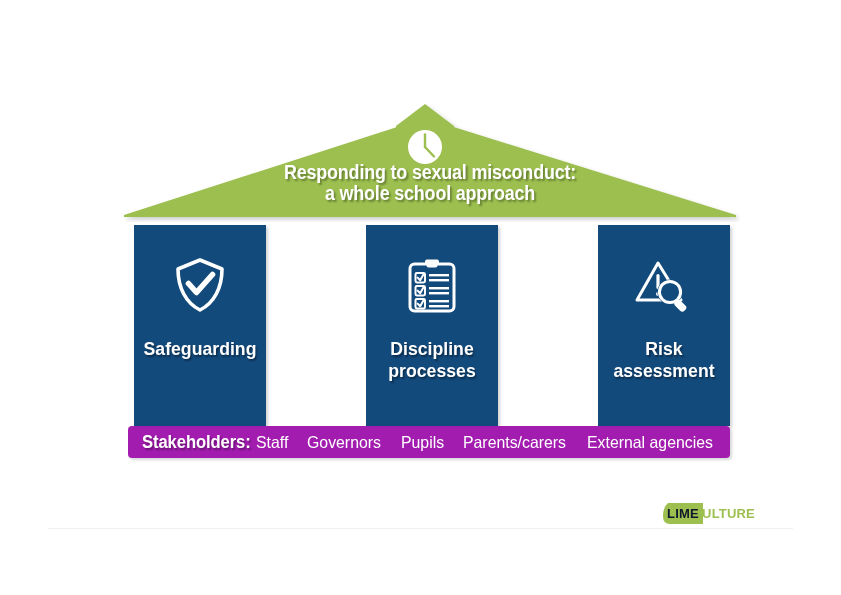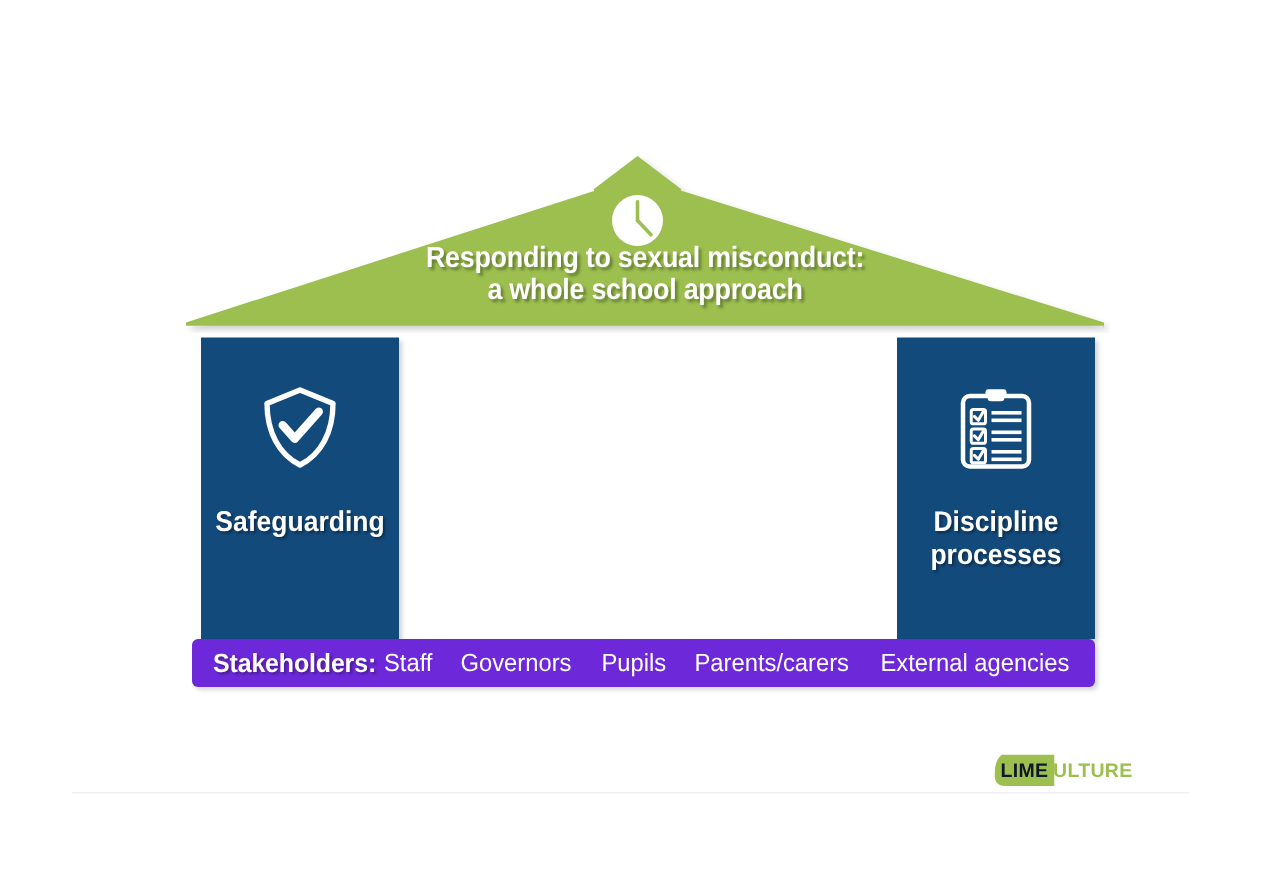--- a/index.html
+++ b/index.html
@@ -111,21 +111,21 @@
     transform-origin: center top;
   }
 
   
   .stakeholders {
     position: absolute;
     left: 8px;
     top: 344px;
     width: 602px;
     height: 32px;
-    background: #6d28d9;
+    background: #a21caf;
     border-radius: 4px;
     box-shadow: 2px 2px 3px rgba(0,0,0,0.16);
     display: flex;
     align-items: center;
     padding-left: 14px;
     box-sizing: border-box;
   }
   .stake-title {
     color: #ffffff;
     font-family: "Liberation Sans Narrow", "Liberation Sans", sans-serif;
@@ -283,20 +283,39 @@
             <rect x="30" y="48" width="20" height="2.4" fill="#FFFFFF"></rect>
             <rect x="30" y="53" width="20" height="2.4" fill="#FFFFFF"></rect>
           </svg>
         </span>
         <div class="pillar-label">
           <span>Discipline</span><br>
           <span>processes</span>
         </div>
       </div>
 
+      <div class="pillar">
+        <span class="pillar-icon">
+          <svg viewBox="0 0 66 66" aria-hidden="true">
+
+            <path d="M27 11 L50 48 L6 48 Z" fill="none" stroke="#FFFFFF" stroke-width="3" stroke-linejoin="round"></path>
+            <rect x="25.4" y="22" width="3.2" height="15" rx="1.6" fill="#FFFFFF"></rect>
+            <circle cx="27" cy="42" r="2" fill="#FFFFFF"></circle>
+
+            <circle cx="39" cy="40" r="12.6" fill="#134A7C"></circle>
+            <circle cx="39" cy="40" r="10.6" fill="none" stroke="#FFFFFF" stroke-width="3"></circle>
+            <path d="M30.5 33 A10.8 10.8 0 0 1 36 29.8" fill="none" stroke="#FFFFFF" stroke-width="2" stroke-linecap="round"></path>
+            <rect x="45.6" y="47.2" width="7.4" height="13" rx="3" transform="rotate(-45 49.3 53.7)" fill="#FFFFFF"></rect>
+          </svg>
+        </span>
+        <div class="pillar-label">
+          <span>Risk</span><br>
+          <span>assessment</span>
+        </div>
+      </div>
 
 
     </div>
 
     <div class="stakeholders">
       <span class="stake-title">Stakeholders:</span>
       <span class="stake-list">
         <span class="stake-item">Staff</span>
         <span class="stake-item">Governors</span>
         <span class="stake-item">Pupils</span>

